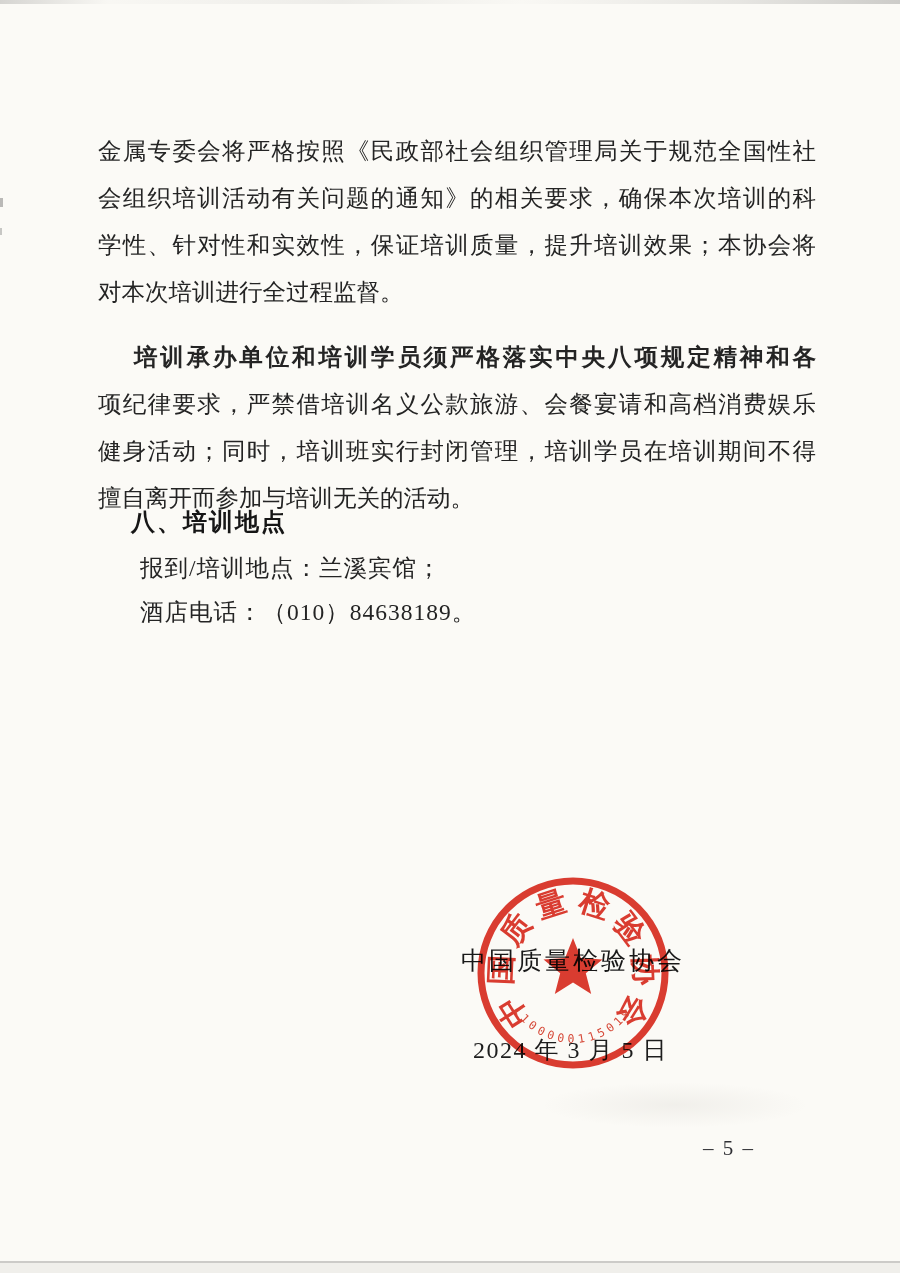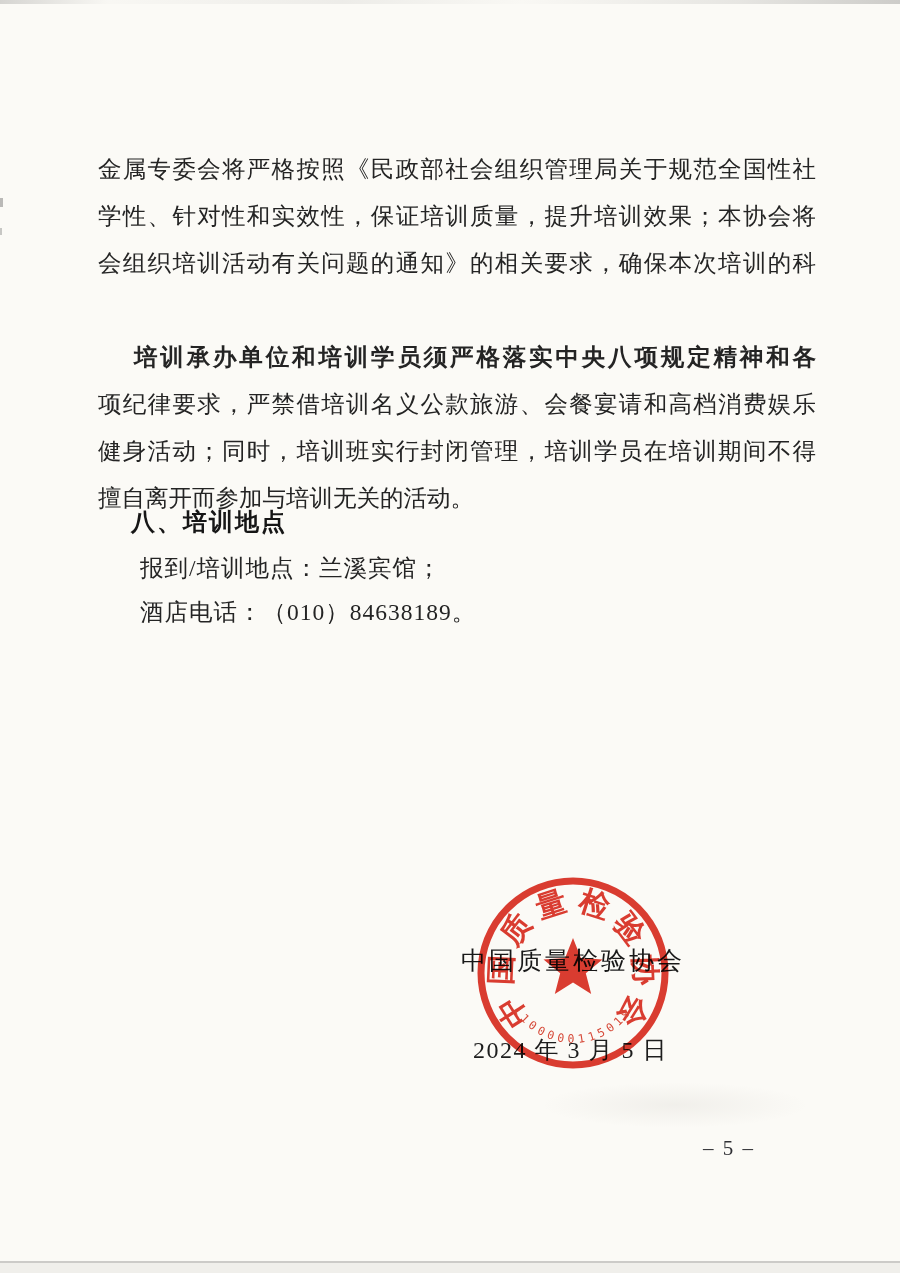--- a/index.html
+++ b/index.html
@@ -83,24 +83,25 @@
 <body>
 
 <div class="page">
 
   <div class="scan-top"></div>
   <div class="speck-a"></div>
   <div class="speck-b"></div>
   <div class="smudge"></div>
   <div class="scan-bottom"></div>
 
-  <div class="para" style="top:146px">
+  <div class="para" style="top:128px">
     <div class="bline">金属专委会将严格按照《民政部社会组织管理局关于规范全国性社</div>
+    <div class="bline">会组织培训活动有关问题的通知》的相关要求，确保本次培训的科</div>
     <div class="bline">学性、针对性和实效性，保证培训质量，提升培训效果；本协会将</div>
-    <div class="bline">会组织培训活动有关问题的通知》的相关要求，确保本次培训的科</div>
+    <div class="bline last">对本次培训进行全过程监督。</div>
   </div>
 
   <div class="para" style="top:334px">
     <div class="bline indent">培训承办单位和培训学员须严格落实中央八项规定精神和各</div>
     <div class="bline">项纪律要求，严禁借培训名义公款旅游、会餐宴请和高档消费娱乐</div>
     <div class="bline">健身活动；同时，培训班实行封闭管理，培训学员在培训期间不得</div>
     <div class="bline last">擅自离开而参加与培训无关的活动。</div>
   </div>
 
   <div class="heading">八、培训地点</div>

